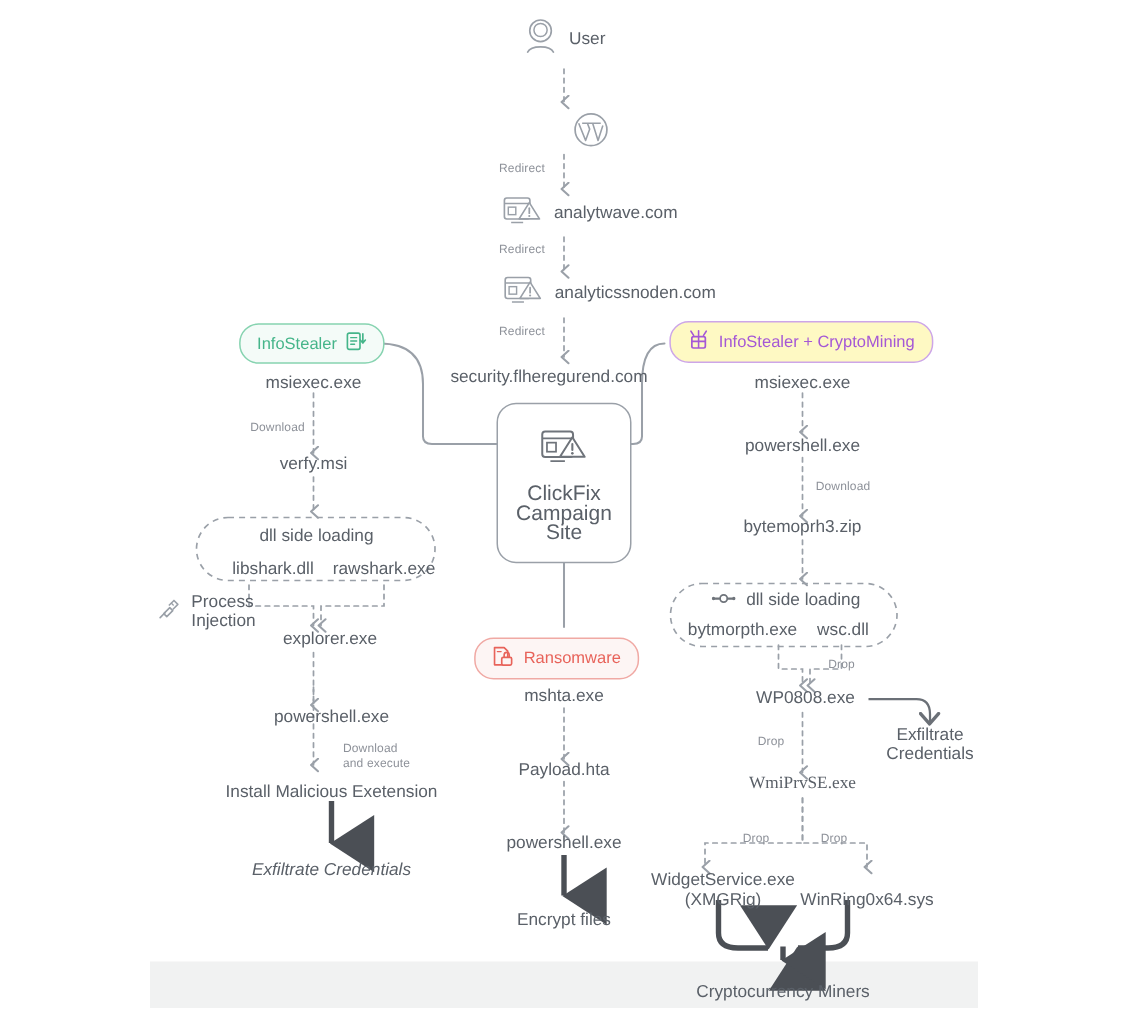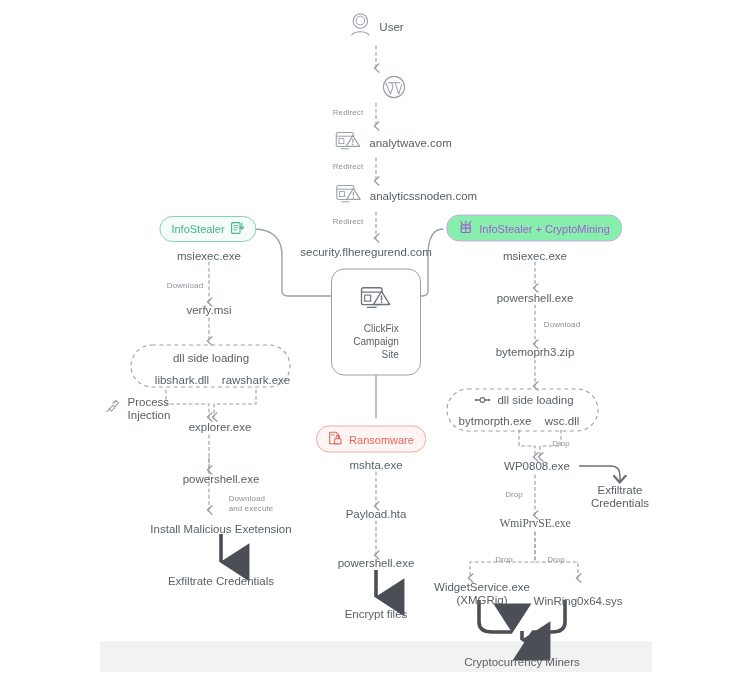--- a/index.html
+++ b/index.html
@@ -9,26 +9,26 @@
   #canvas{position:absolute;inset:0;width:750px;height:614px;}
   svg.wires{position:absolute;left:0;top:0;width:750px;height:678px;pointer-events:none;}
   .node{position:absolute;transform:translate(-50%,-50%);text-align:center;white-space:nowrap;}
   .lbl{font-size:11.5px;color:#5a6068;line-height:13px;}
   .lbl.small{font-size:8px;color:#8d9199;letter-spacing:.1px;}
   .iconrow{display:flex;align-items:center;gap:7px;white-space:nowrap;}
   .badge{position:absolute;transform:translate(-50%,-50%);display:flex;align-items:center;
          gap:6px;padding:4px 11px;border-radius:13px;border:1.3px solid;
          font-size:11px;background:#fff;white-space:nowrap;}
   .badge.green{border-color:#86d3b0;color:#45b58a;background:#f4fbf8;}
-  .badge.purple{border-color:#cda6e8;color:#a558d6;background:#86efac;}
+  .badge.purple{border-color:#cda6e8;color:#a558d6;background:#fef9c3;}
   .badge.red{border-color:#f0a9a4;color:#e8635a;background:#fdf5f4;}
   .clickfix{position:absolute;transform:translate(-50%,-50%);width:88px;height:105px;
             border:1.4px solid #9aa0a8;border-radius:13px;background:#fff;
             display:flex;flex-direction:column;align-items:center;justify-content:center;gap:5px;}
-  .clickfix .cflabel{font-size:10px;line-height:13px;color:#5a6068;text-align:right;}
+  .clickfix .cflabel{font-size:14px;line-height:13px;color:#5a6068;text-align:center;}
   .bottombar{position:absolute;left:100px;top:641px;width:552px;height:31px;
              background:#f1f2f2;}
 </style>
 </head>
 <body>
 
 <div id="canvas">
 
   <div class="bottombar"></div>
 
@@ -237,21 +237,21 @@
     </div>
   </div>
 
   <div class="node lbl" style="left:220px;top:427px;">explorer.exe</div>
   <div class="node lbl" style="left:221px;top:479px;">powershell.exe</div>
   <div class="node lbl small" style="left:251px;top:504px;text-align:left;line-height:10px;">
     <span>Download</span><br>
     <span>and execute</span>
   </div>
   <div class="node lbl" style="left:221px;top:529px;">Install Malicious Exetension</div>
-  <div class="node lbl" style="left:221px;top:581px;">Exfiltrate Credentials</div>
+  <div class="node lbl" style="left:221px;top:581px;font-style:italic;">Exfiltrate Credentials</div>
 
   <div class="node lbl" style="left:376px;top:465px;">mshta.exe</div>
   <div class="node lbl" style="left:376px;top:514px;">Payload.hta</div>
   <div class="node lbl" style="left:376px;top:563px;">powershell.exe</div>
   <div class="node lbl" style="left:376px;top:614px;">Encrypt files</div>
 
   <div class="node lbl" style="left:535px;top:256px;">msiexec.exe</div>
   <div class="node lbl" style="left:535px;top:298px;">powershell.exe</div>
   <div class="node lbl small" style="left:562px;top:324px;">Download</div>
   <div class="node lbl" style="left:535px;top:352px;">bytemoprh3.zip</div>

